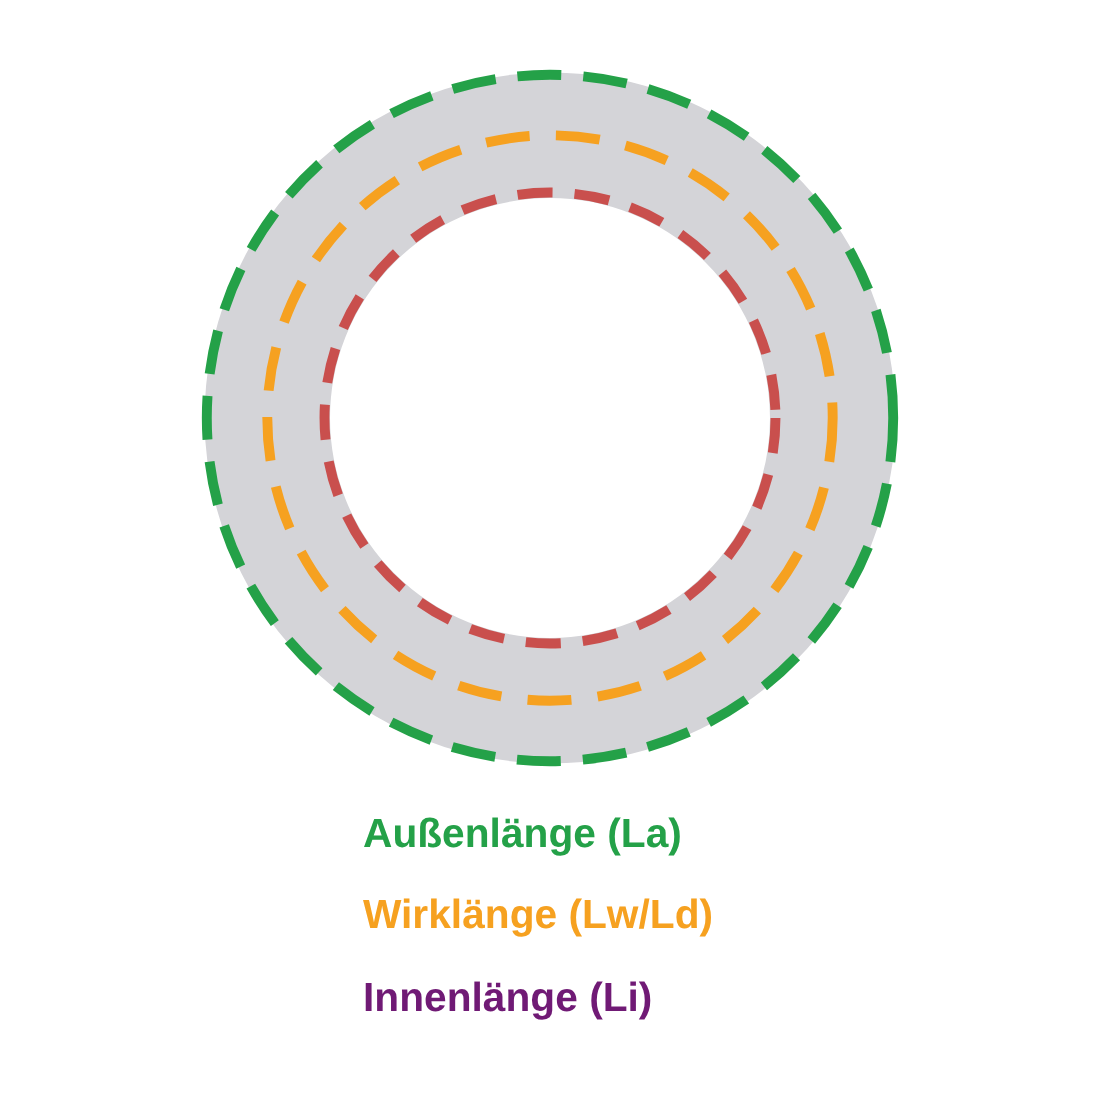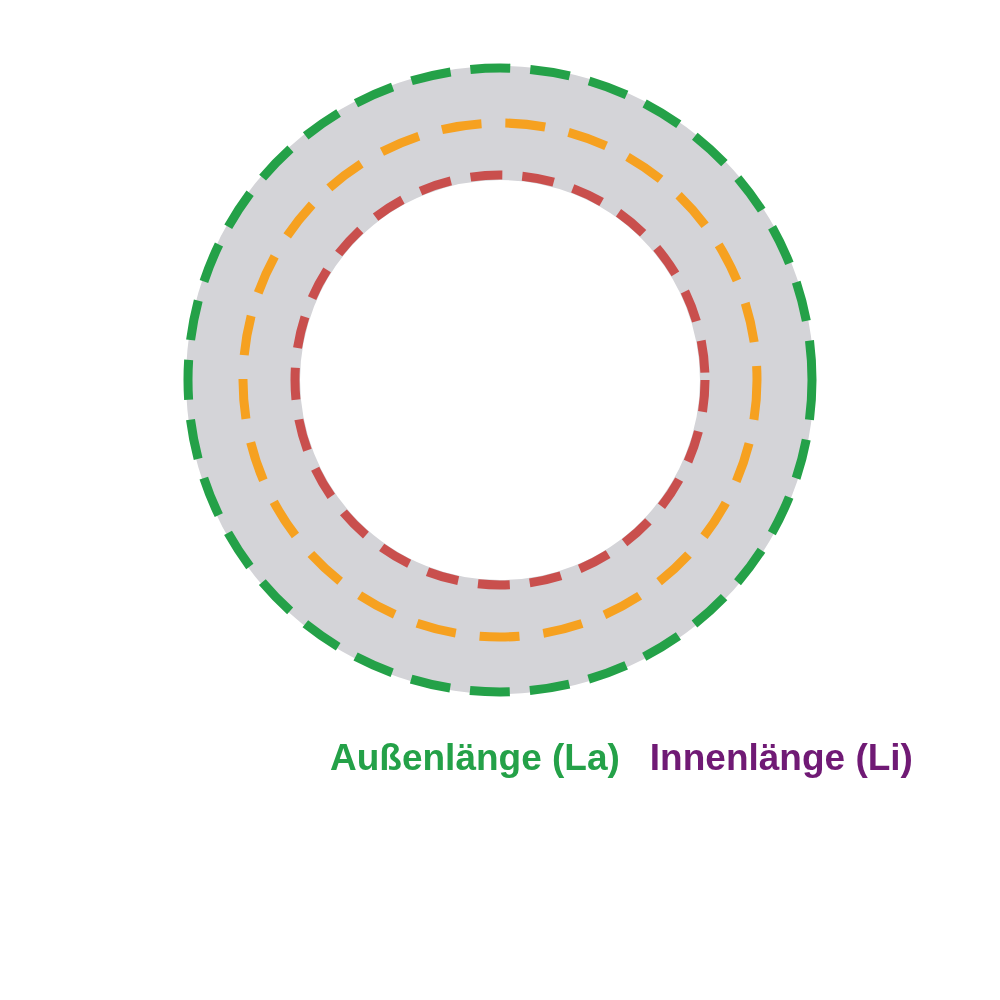--- a/index.html
+++ b/index.html
@@ -19,21 +19,21 @@
     top: 0;
     left: 0;
     width: 1000px;
     height: 720px;
   }
   .legend {
     position: absolute;
     left: 330px;
     top: 736px;
     display: flex;
-    flex-direction: row;
+    flex-direction: column;
     gap: 30px;
   }
   .legend-item {
     font-size: 37px;
     font-weight: 700;
     line-height: 1.2;
     white-space: nowrap;
   }
   .label-outer   { color: #24A148; }
   .label-effective { color: #F6A120; }
@@ -50,14 +50,15 @@
     <circle cx="500" cy="380" r="312" fill="none" stroke-width="9" stroke-dasharray="40 20" stroke="#24A148"></circle>
 
     <circle cx="500" cy="380" r="257" fill="none" stroke-width="9" stroke-dasharray="40 24" stroke="#F6A120"></circle>
 
     <circle cx="500" cy="380" r="205" fill="none" stroke-width="9" stroke-dasharray="32 20" stroke="#C94F4D"></circle>
   </svg>
 </div>
 
 <div class="legend">
   <div class="legend-item label-outer">Außenlänge (La)</div>
+  <div class="legend-item label-effective">Wirklänge (Lw/Ld)</div>
   <div class="legend-item label-inner">Innenlänge (Li)</div>
 </div>
 
 </body></html>

